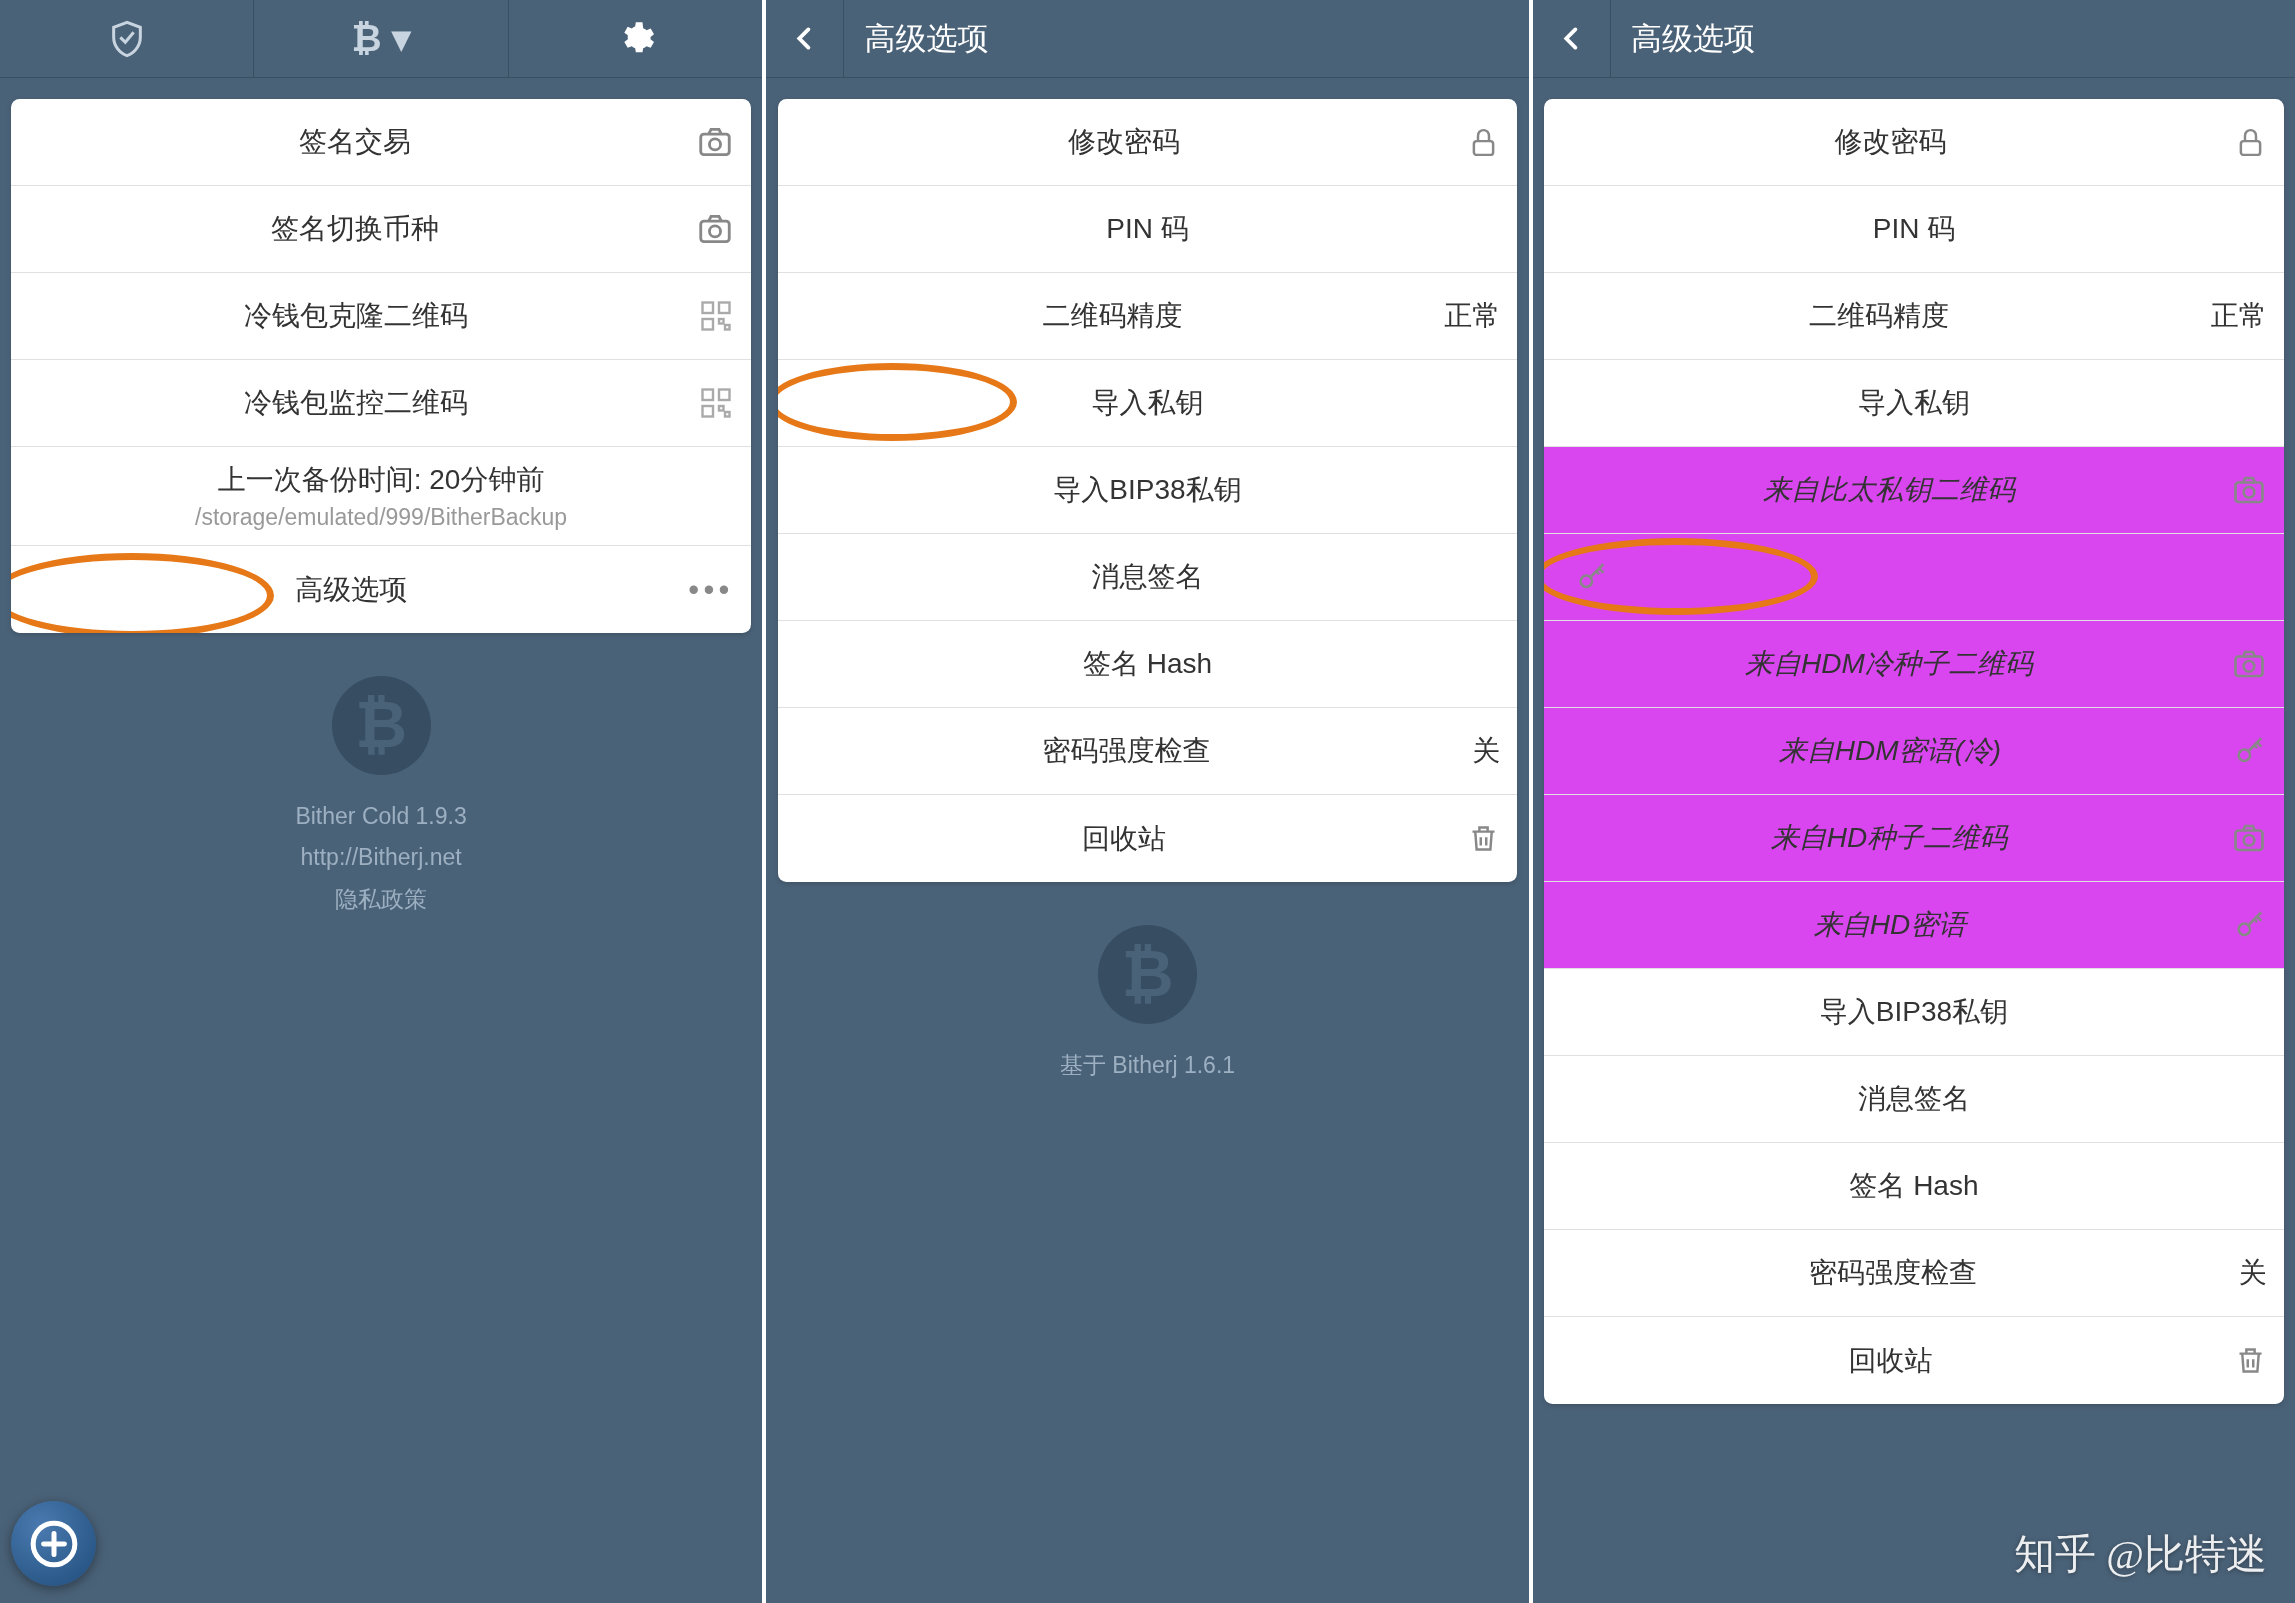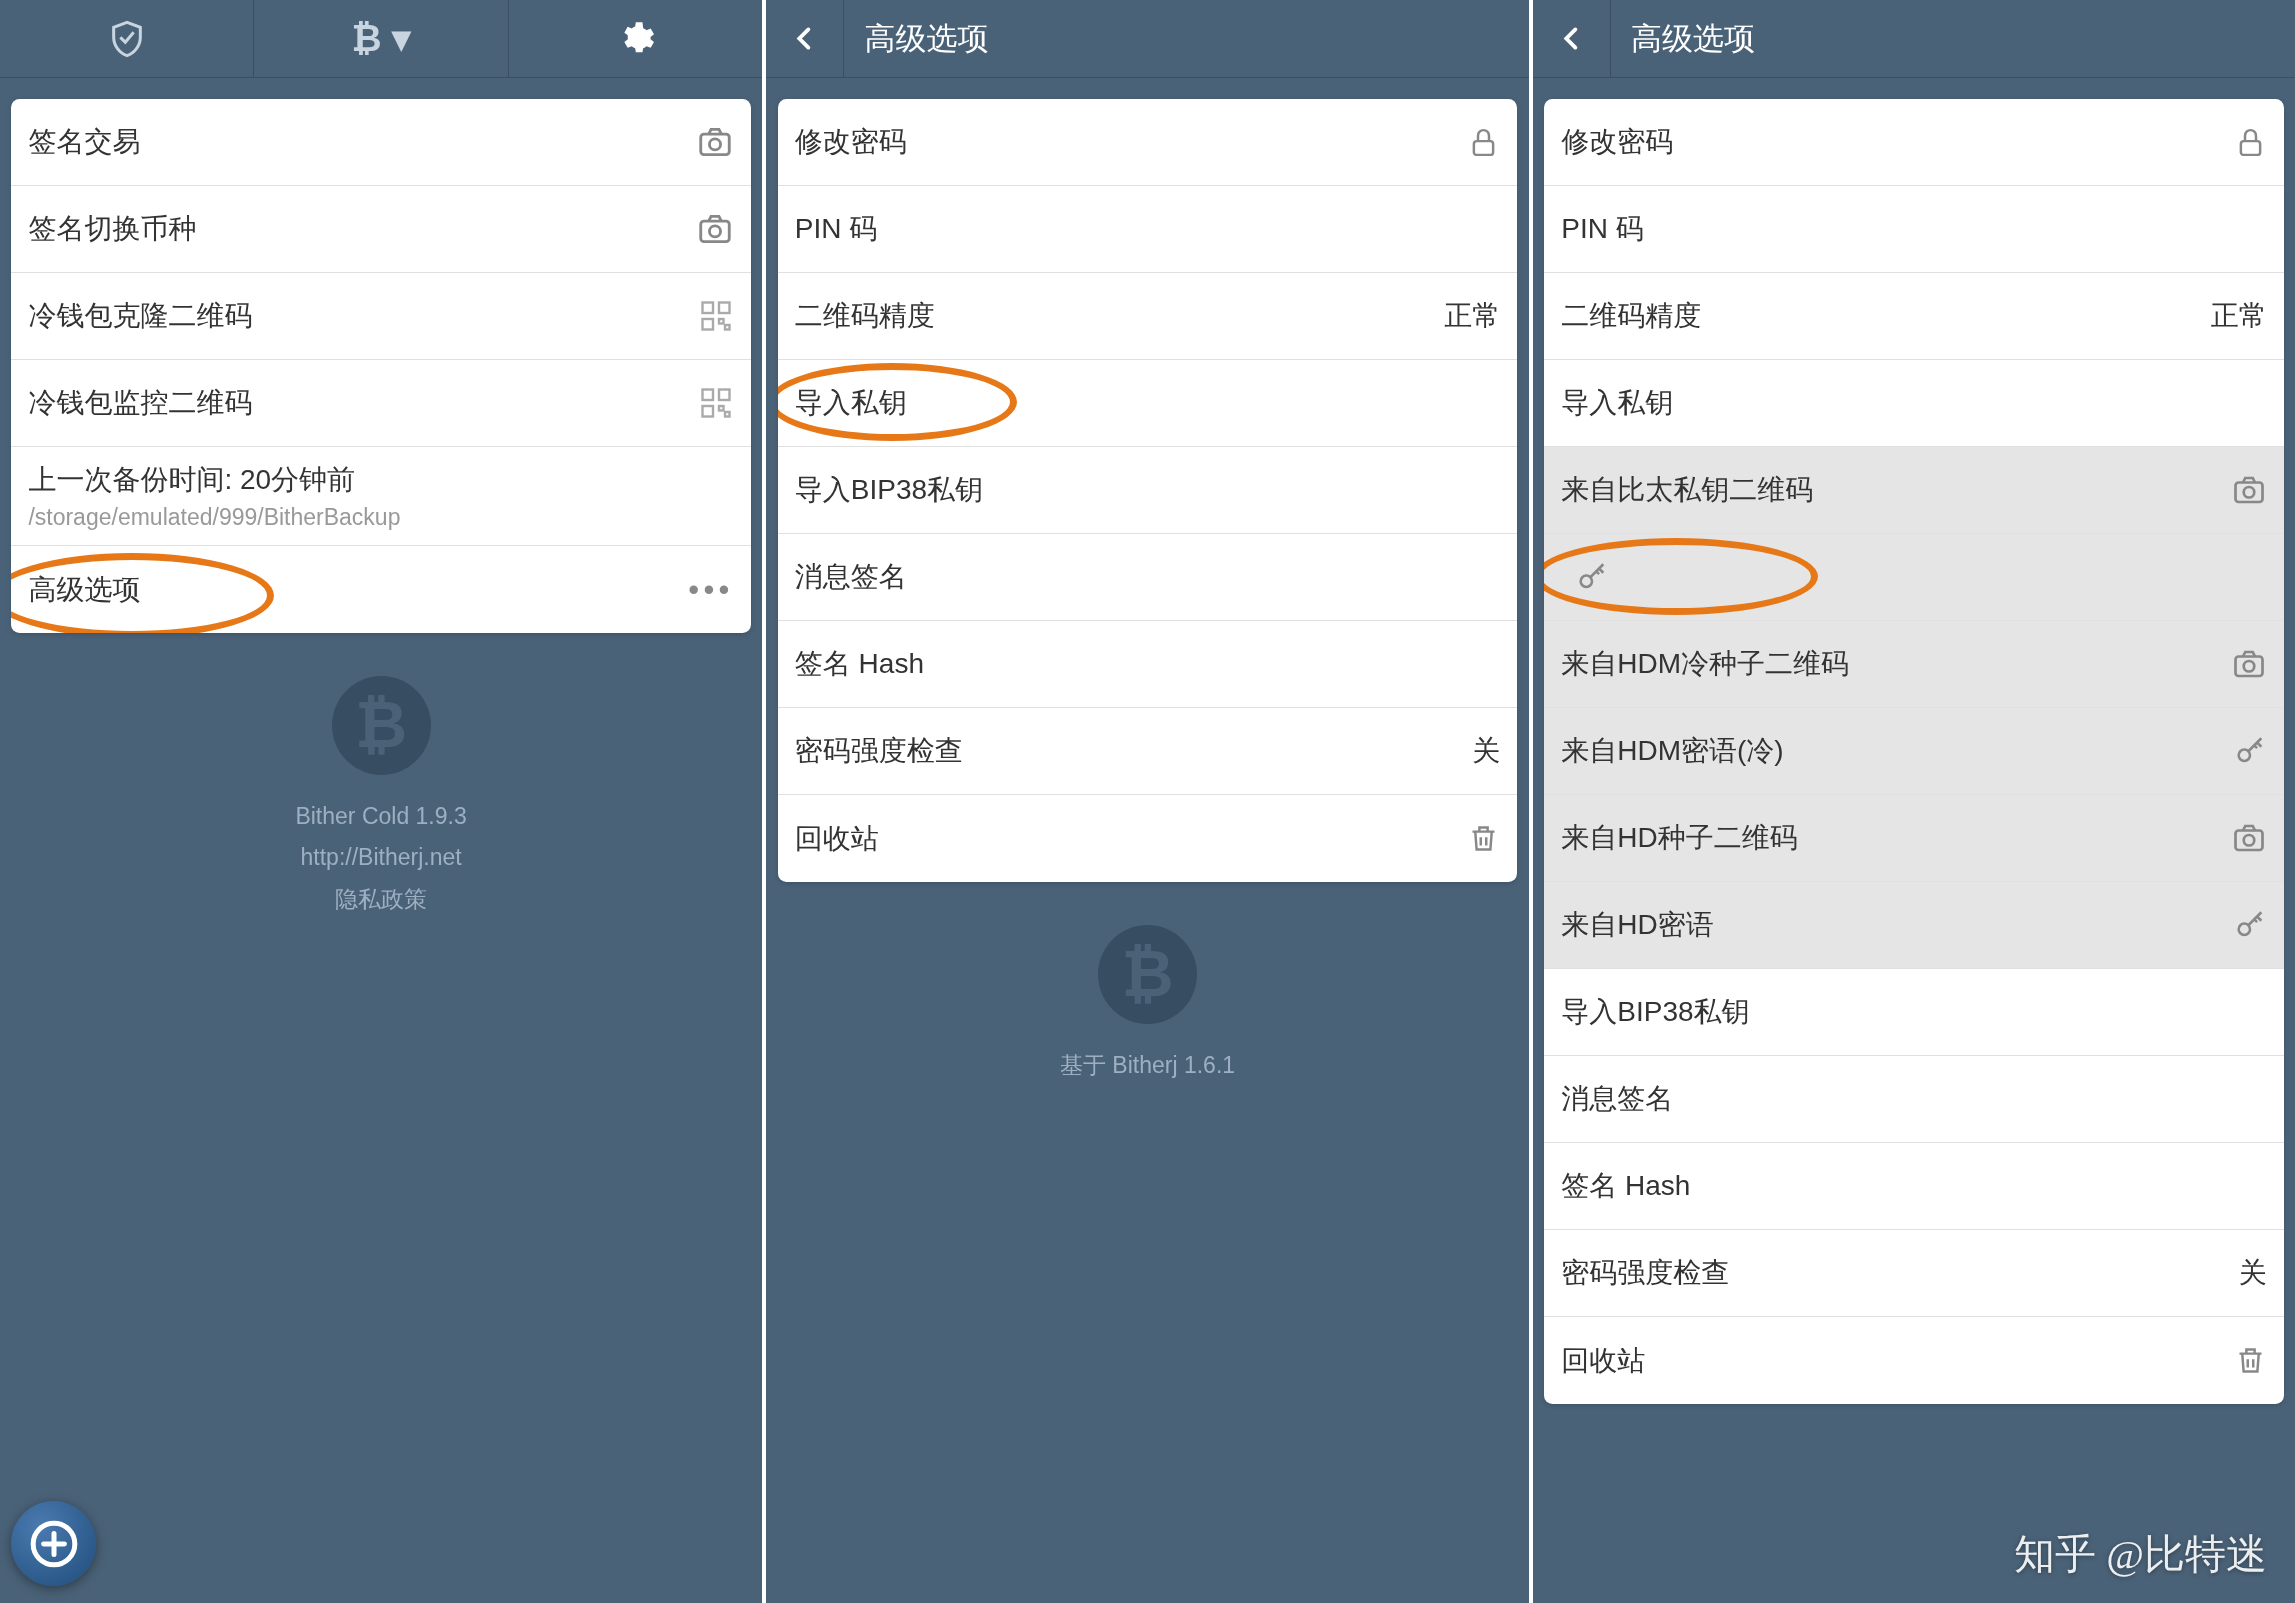--- a/index.html
+++ b/index.html
@@ -63,20 +63,21 @@
   overflow: hidden;
   box-shadow: 0 1.4px 5.7px rgba(0,0,0,0.15);
 }
 .row {
   display: flex;
   align-items: center;
   padding: 0 17px;
   min-height: 87px;
   border-bottom: 0.7px solid #e0e0e0;
   position: relative;
+  text-align: center;
 }
 .row:last-child { border-bottom: none; }
 .row-label {
   flex: 1;
   color: #333;
   font-size: 28px;
 }
 .row-sub {
   color: #999;
   font-size: 23px;
@@ -85,21 +86,21 @@
 .row-text { display: flex; flex-direction: column; flex: 1; }
 .row-value {
   color: #333;
   font-size: 28px;
   margin-left: 14px;
 }
 .row-icon {
   color: #888;
   margin-left: 14px;
 }
-.row.sub { background: #e5e5e5; }
+.row.sub { background: #d946ef; font-style: italic; }
 .footer-logo {
   text-align: center;
   color: #9db0c2;
   font-size: 23px;
   line-height: 1.8;
   margin-top: 43px;
 }
 .bitcoin-circle {
   width: 99px;
   height: 99px;

